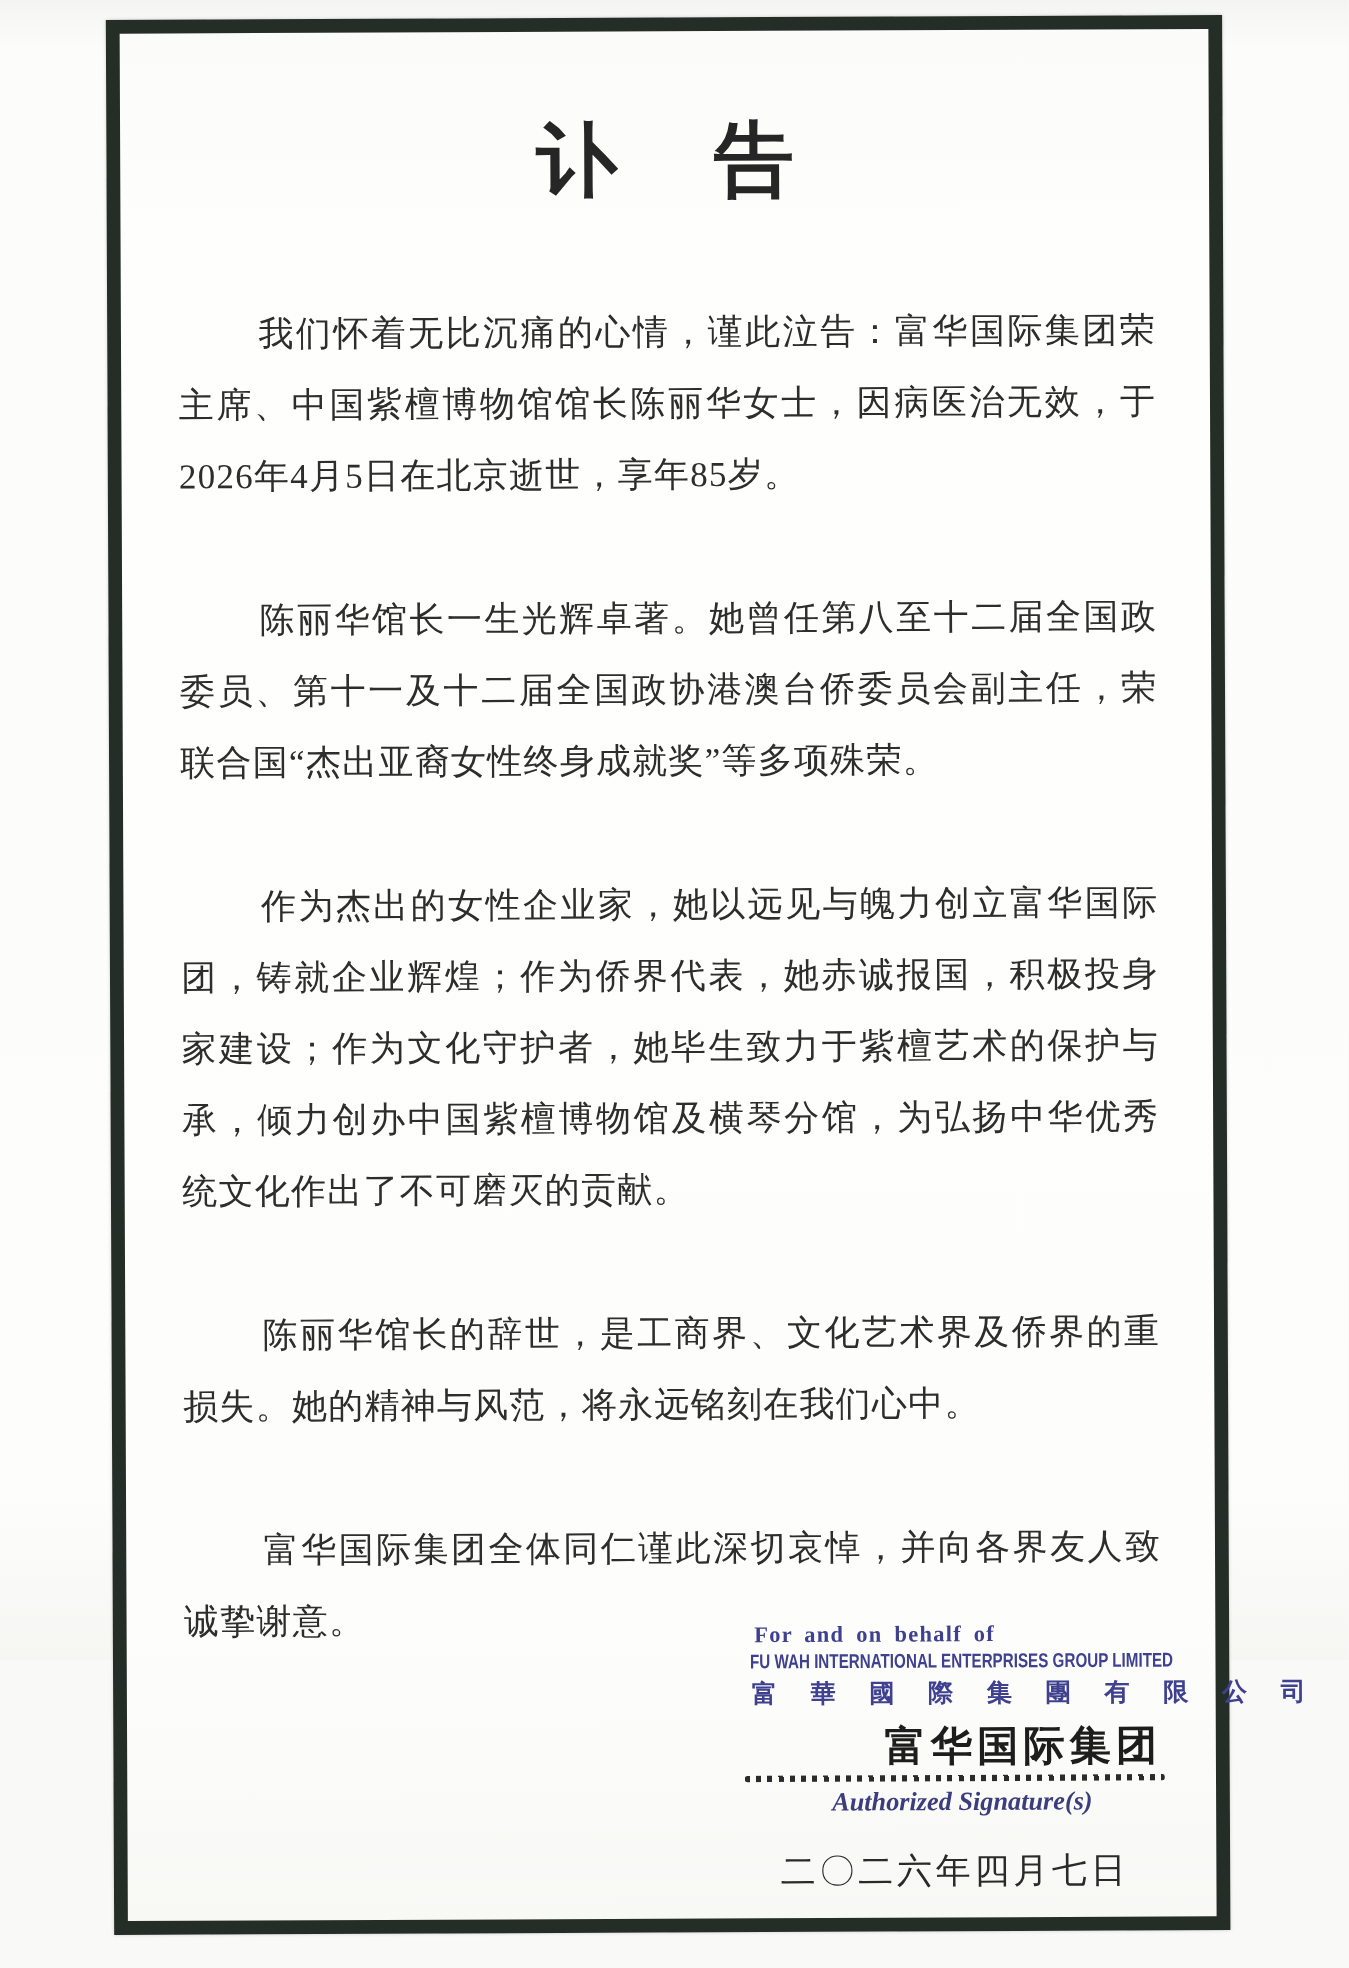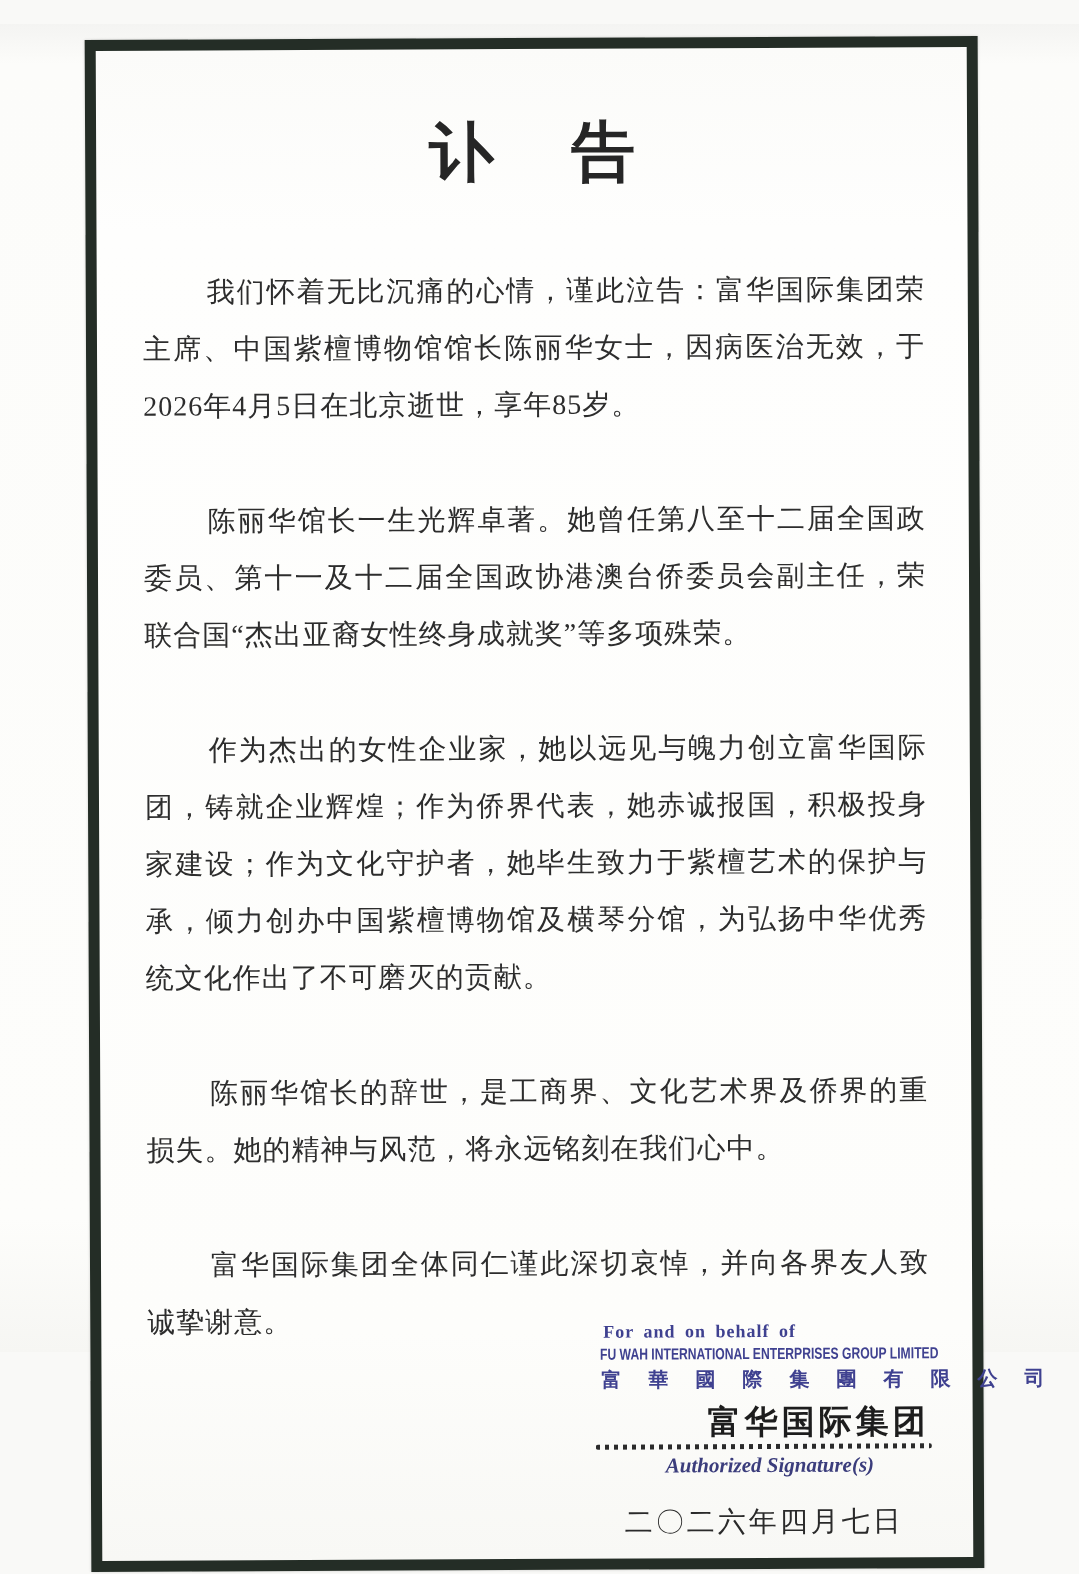--- a/index.html
+++ b/index.html
@@ -8,21 +8,20 @@
     font-family: "Liberation Serif", serif;
     background: #f9f9f7;
     position: relative;
     overflow: hidden;
   }
   .page {
     position: absolute;
     left: 0; top: 0;
     width: 1079px; height: 1328px;
     background: linear-gradient(180deg, #f4f4f2 0%, #fcfcfa 3%, #fdfdfb 90%, #f6f6f3 100%);
-    margin-top: 24px;
   }
   .frame {
     position: absolute;
     left: 88px; top: 14px;
     width: 893px; height: 1532px;
     border: 11px solid #242d26;
     background: linear-gradient(180deg, #fbfbf9 0%, #fefefd 12%, #fdfdfb 85%, #f8f8f5 100%);
     transform: rotate(-0.25deg);
     box-shadow: 0 0 3px rgba(0,0,0,0.18);
   }

